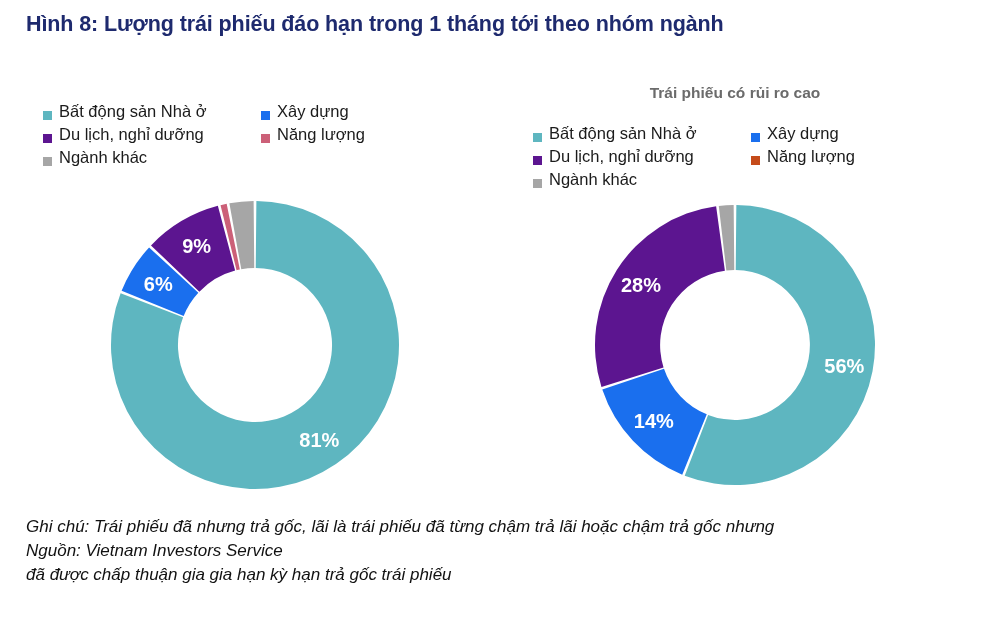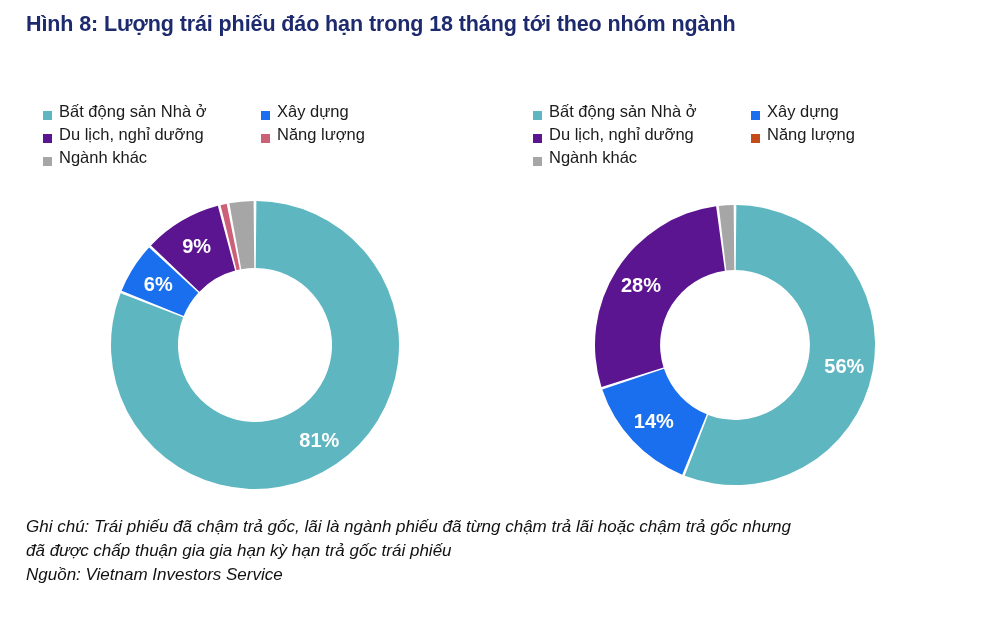--- a/index.html
+++ b/index.html
@@ -101,21 +101,21 @@
     font-size: 17px;
     font-style: italic;
     line-height: 1.42;
     color: #111;
   }
   #footnote .note-line { display: block; }
 </style>
 </head>
 <body>
 
-<div id="figure-title">Hình 8: Lượng trái phiếu đáo hạn trong 18 tháng tới theo nhóm ngành</div>
+<div id="figure-title">Hình 8: Lượng trái phiếu đáo hạn trong 1 tháng tới theo nhóm ngành</div>
 
 <div class="panel" id="panel-left">
 
   <div class="legend">
     <div class="legend-item">
       <span class="legend-swatch" style="background:#5eb6c0"></span>
       <span class="legend-label">Bất động sản Nhà ở</span>
     </div>
     <div class="legend-item">
       <span class="legend-swatch" style="background:#1a6fee"></span>
@@ -147,20 +147,21 @@
       <g id="labels-left">
           <text x="209.37968109907618" y="239.73182398403006" class="slice-label">81%</text>
           <text x="48.292705800020414" y="83.62768488741366" class="slice-label">6%</text>
           <text x="86.6956179393503" y="46.41267400783309" class="slice-label">9%</text>
         </g>
     </svg>
   </div>
 </div>
 
 <div class="panel" id="panel-right">
+  <div class="panel-subtitle">Trái phiếu có rủi ro cao</div>
 
   <div class="legend">
     <div class="legend-item">
       <span class="legend-swatch" style="background:#5eb6c0"></span>
       <span class="legend-label">Bất động sản Nhà ở</span>
     </div>
     <div class="legend-item">
       <span class="legend-swatch" style="background:#1a6fee"></span>
       <span class="legend-label">Xây dựng</span>
     </div>
@@ -189,16 +190,16 @@
       <g id="labels-right">
           <text x="250.38357909214386" y="161.86603366700797" class="slice-label">56%</text>
           <text x="59.824969524861274" y="217.22842752779505" class="slice-label">14%</text>
           <text x="46.97901952779762" y="81.33247141831883" class="slice-label">28%</text>
         </g>
     </svg>
   </div>
 </div>
 
 <div id="footnote">
-  <span class="note-line">Ghi chú: Trái phiếu đã chậm trả gốc, lãi là ngành phiếu đã từng chậm trả lãi hoặc chậm trả gốc nhưng</span>
+  <span class="note-line">Ghi chú: Trái phiếu đã nhưng trả gốc, lãi là trái phiếu đã từng chậm trả lãi hoặc chậm trả gốc nhưng</span>
+  <span class="note-line">Nguồn: Vietnam Investors Service</span>
   <span class="note-line">đã được chấp thuận gia gia hạn kỳ hạn trả gốc trái phiếu</span>
-  <span class="note-line">Nguồn: Vietnam Investors Service</span>
 </div>
 
 </body></html>

